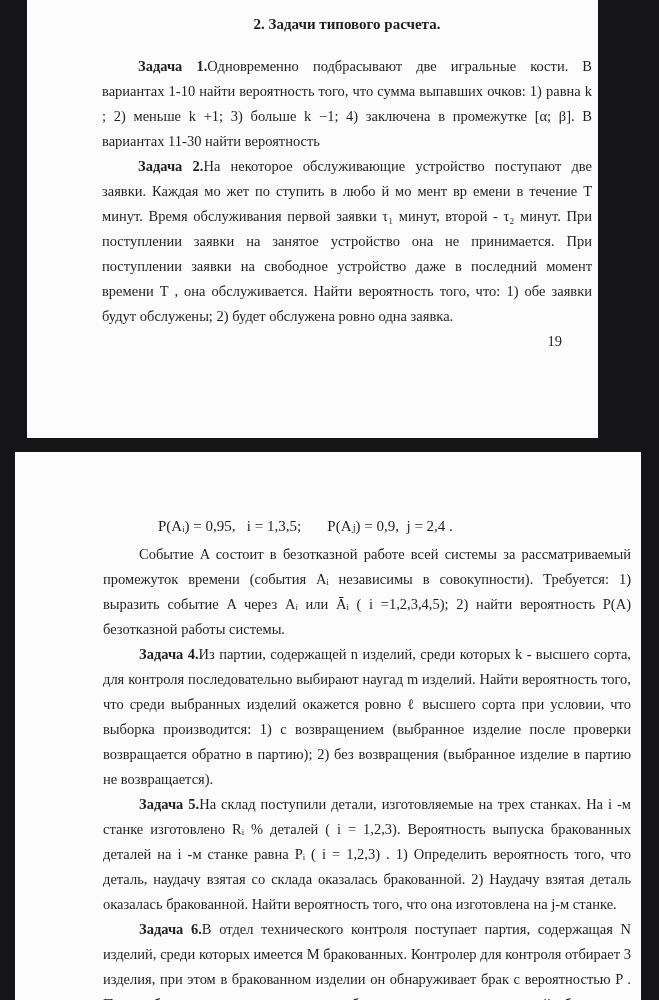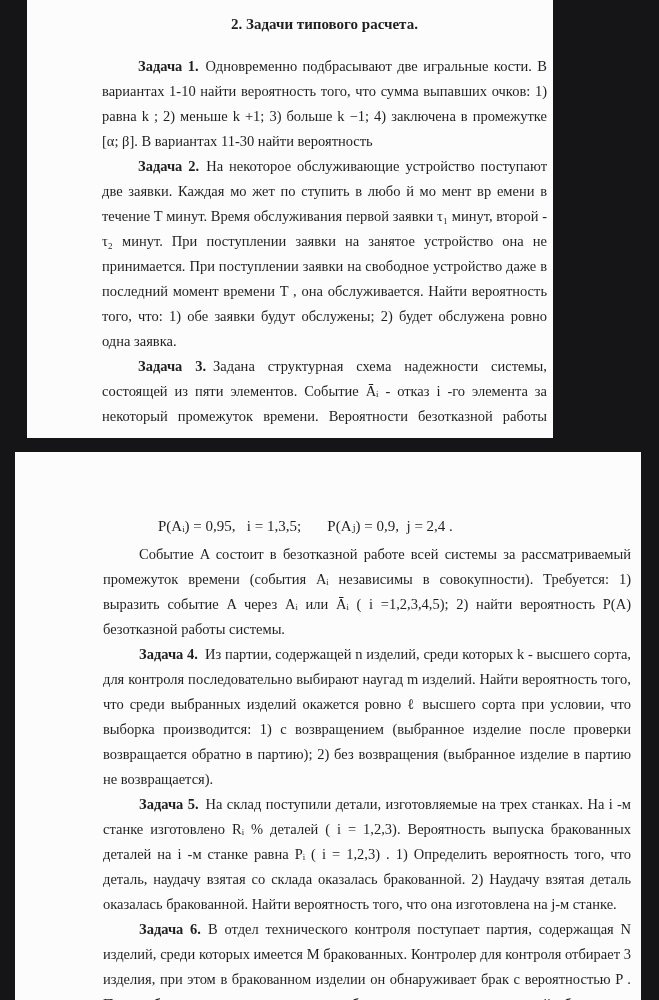--- a/index.html
+++ b/index.html
@@ -18,21 +18,21 @@
   .page {
     position: absolute;
     background: #fcfcfc;
     color: #1f1f22;
     overflow: hidden;
     box-sizing: border-box;
   }
   .page1 {
     left: 27px;
     top: 0;
-    width: 526px;
+    width: 571px;
     height: 438px;
   }
   .page2 {
     left: 15px;
     top: 452px;
     width: 626px;
     height: 704px;
   }
   .content1 {
     padding: 12px 6px 0 75px;
@@ -49,21 +49,20 @@
   }
   .para {
     margin: 0;
     font-size: 14.5px;
     line-height: 25px;
     text-align: justify;
     text-indent: 36px;
   }
   .lead {
     font-weight: bold;
-    margin-right: 7px;
   }
   .formula {
     margin: 0 0 3px 55px;
     font-size: 15px;
     line-height: 25px;
     text-indent: 0;
     white-space: pre-wrap;
   }
   .page-number {
     margin: 0;
@@ -80,21 +79,20 @@
 
   <div class="page page1">
     <div class="content1">
       <p class="doc-title">2. Задачи типового расчета.</p>
 
       <p class="para"><b class="lead">Задача 1.</b><span class="ptext">Одновременно подбрасывают две игральные кости. В вариантах 1-10 найти вероятность того, что сумма выпавших очков: 1) равна k ; 2) меньше k +1; 3) больше k −1; 4) заключена в промежутке [α; β]. В вариантах 11-30 найти вероятность</span></p>
 
 
       <p class="para"><b class="lead">Задача 2.</b><span class="ptext">На некоторое обслуживающие устройство поступают две заявки. Каждая мо жет по ступить в любо й мо мент вр емени в течение T минут. Время обслуживания первой заявки τ₁ минут, второй - τ₂ минут. При поступлении заявки на занятое устройство она не принимается. При поступлении заявки на свободное устройство даже в последний момент времени T , она обслуживается. Найти вероятность того, что: 1) обе заявки будут обслужены; 2) будет обслужена ровно одна заявка.</span></p>
 
-      <p class="para"><b class="lead">Задача 3.</b><span class="ptext">Задана структурная схема надежности системы, состоящей из пяти элементов. Событие Āᵢ - отказ i -го элемента за некоторый промежуток времени. Вероятности безотказной работы элементов заданы:</span></p>
 
       <p class="page-number">19</p>
     </div>
   </div>
 
   <div class="page page2">
     <div class="content2">
       <p class="formula">P(Aᵢ) = 0,95,   i = 1,3,5;       P(Aⱼ) = 0,9,  j = 2,4 .</p>
 
       <p class="para"><span class="ptext">Событие A состоит в безотказной работе всей системы за рассматриваемый промежуток времени (события Aᵢ независимы в совокупности). Требуется: 1) выразить событие A через Aᵢ или Āᵢ ( i =1,2,3,4,5);   2) найти вероятность P(A) безотказной работы системы.</span></p>

